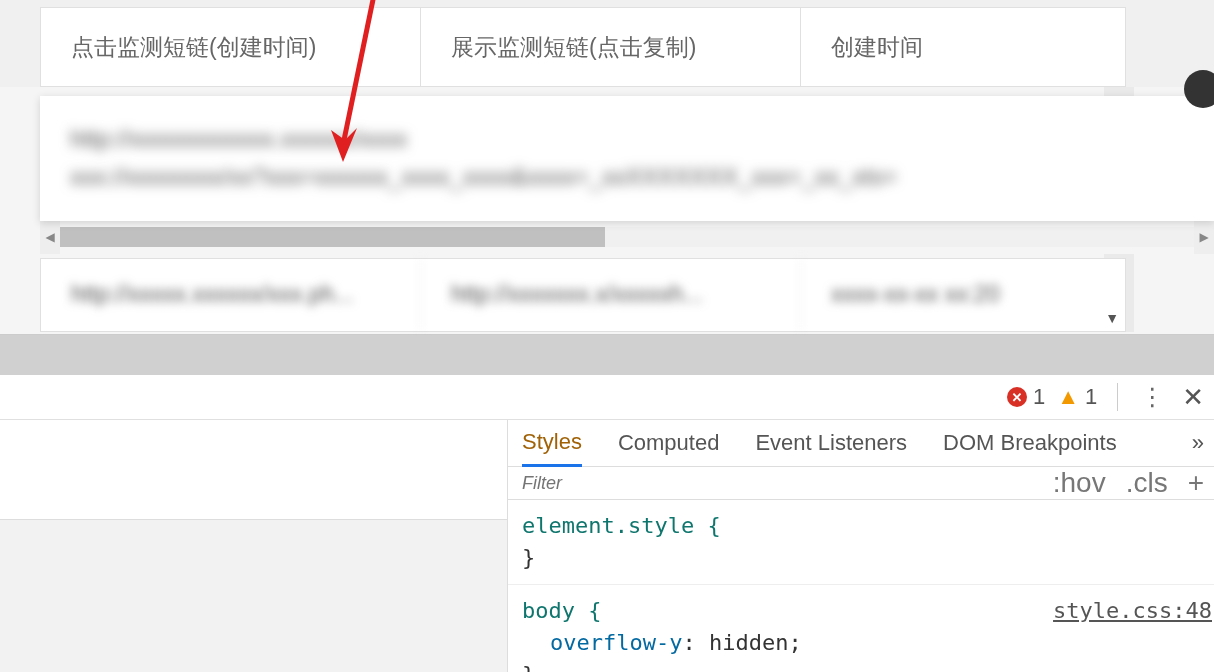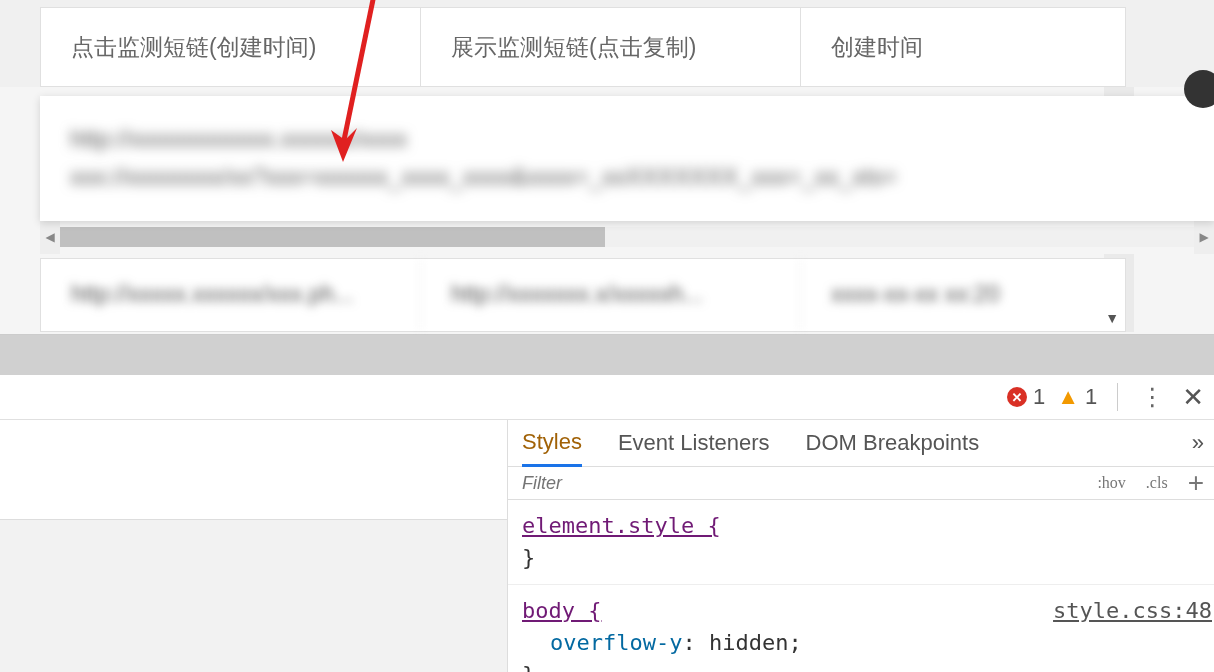--- a/index.html
+++ b/index.html
@@ -325,45 +325,45 @@
       border: none;
       outline: none;
       padding: 0 14px;
       font-size: 18px;
       font-style: italic;
       color: #888;
       height: 100%;
     }
     
     .filter-btn {
-      font-size: 16px;
+      font-size: 28px;
       color: #777;
       padding: 0 10px;
       cursor: pointer;
-      font-family: Liberation Serif, serif;
+      font-family: Liberation Sans, sans-serif;
     }
     
     .plus-btn {
       font-size: 28px;
       color: #777;
       padding: 0 10px;
       cursor: pointer;
     }
     
     .css-block {
       padding: 10px 14px;
       font-family: Consolas, Menlo, monospace;
       font-size: 22px;
       color: #333;
       line-height: 1.45;
       border-bottom: 1px solid #eee;
       position: relative;
     }
     
-    .css-selector { color: #701a75; text-decoration: underline; }
+    .css-selector { color: #0f766e; }
     .css-prop { color: #0369a1; margin-left: 28px; }
     .css-value { color: #333; }
     .css-brace { color: #333; }
     
     .css-source {
       position: absolute;
       right: 2px;
       top: 10px;
       font-size: 22px;
       color: #555;
@@ -443,20 +443,21 @@
 
   <div class="devtools-body">
     <div class="left-panel">
       <div class="left-panel-row"></div>
       <div class="left-panel-fill"></div>
     </div>
 
     <div class="right-panel">
       <div class="styles-tabs">
         <span class="styles-tab active">Styles</span>
+        <span class="styles-tab">Computed</span>
         <span class="styles-tab">Event Listeners</span>
         <span class="styles-tab">DOM Breakpoints</span>
         <span class="tab-expand">»</span>
       </div>
 
       <div class="filter-row">
         <input class="filter-input" placeholder="Filter" style="">
         <span class="filter-btn">:hov</span>
         <span class="filter-btn">.cls</span>
         <span class="plus-btn">+</span>

